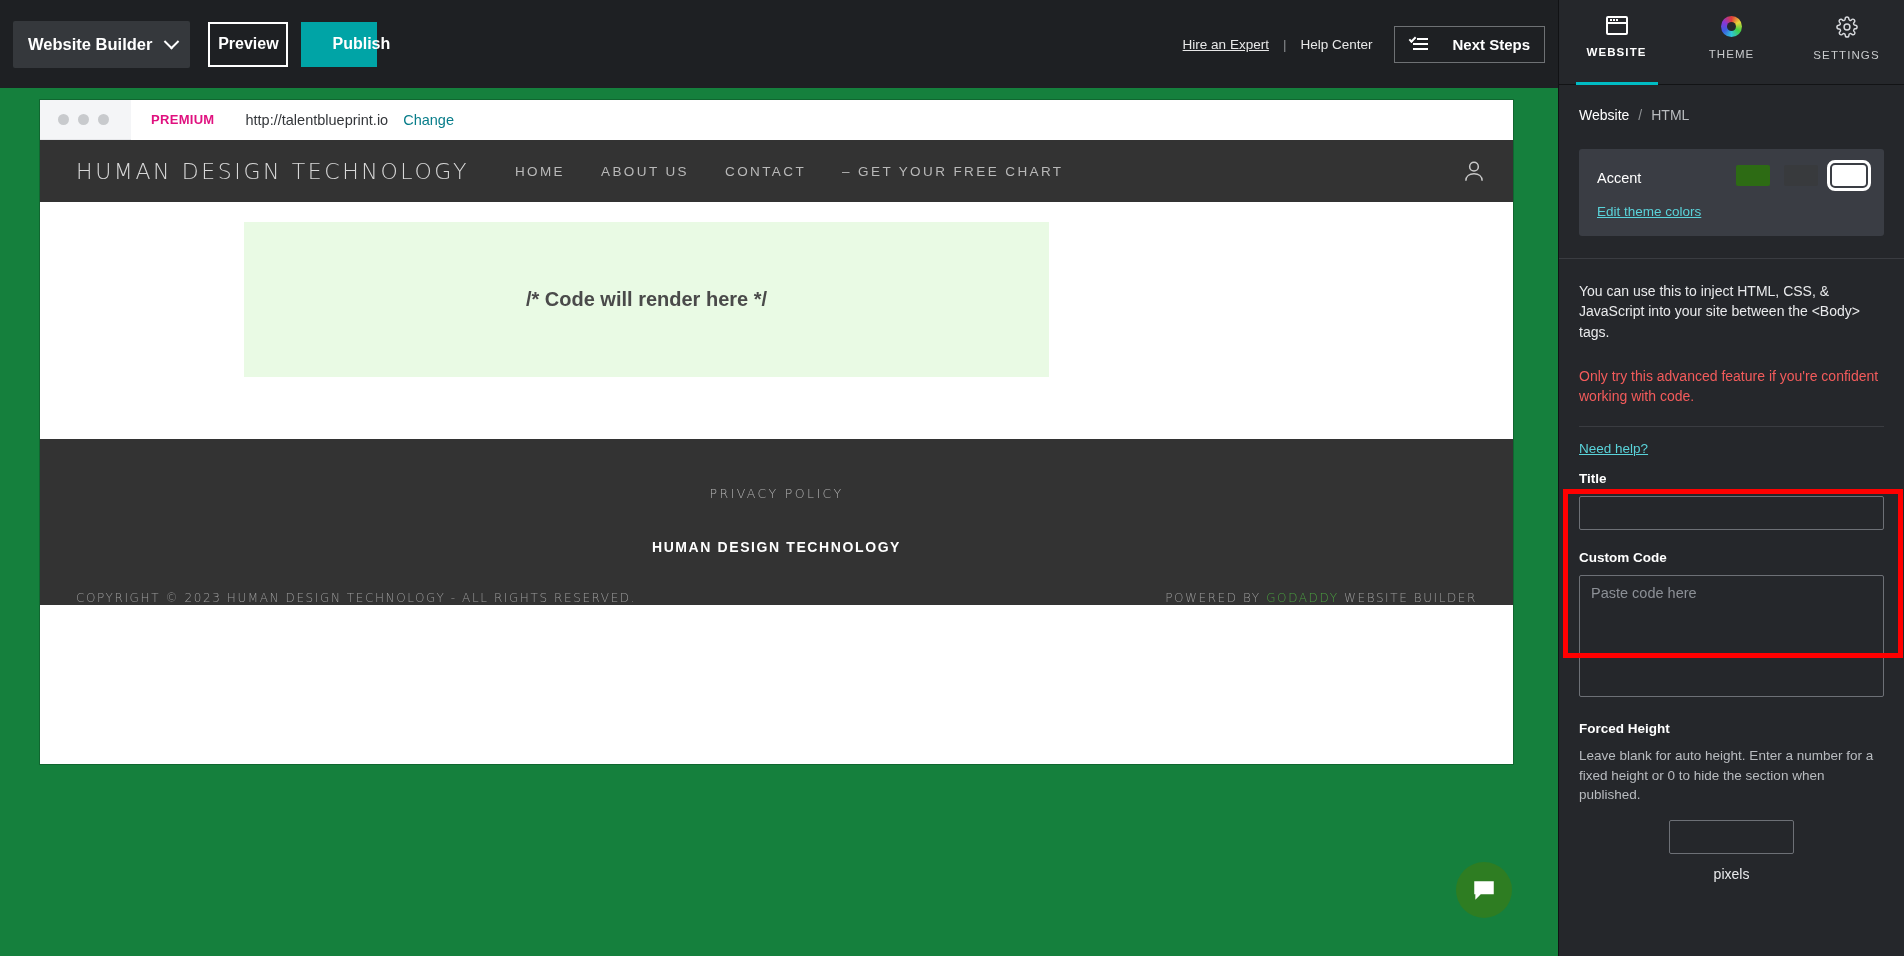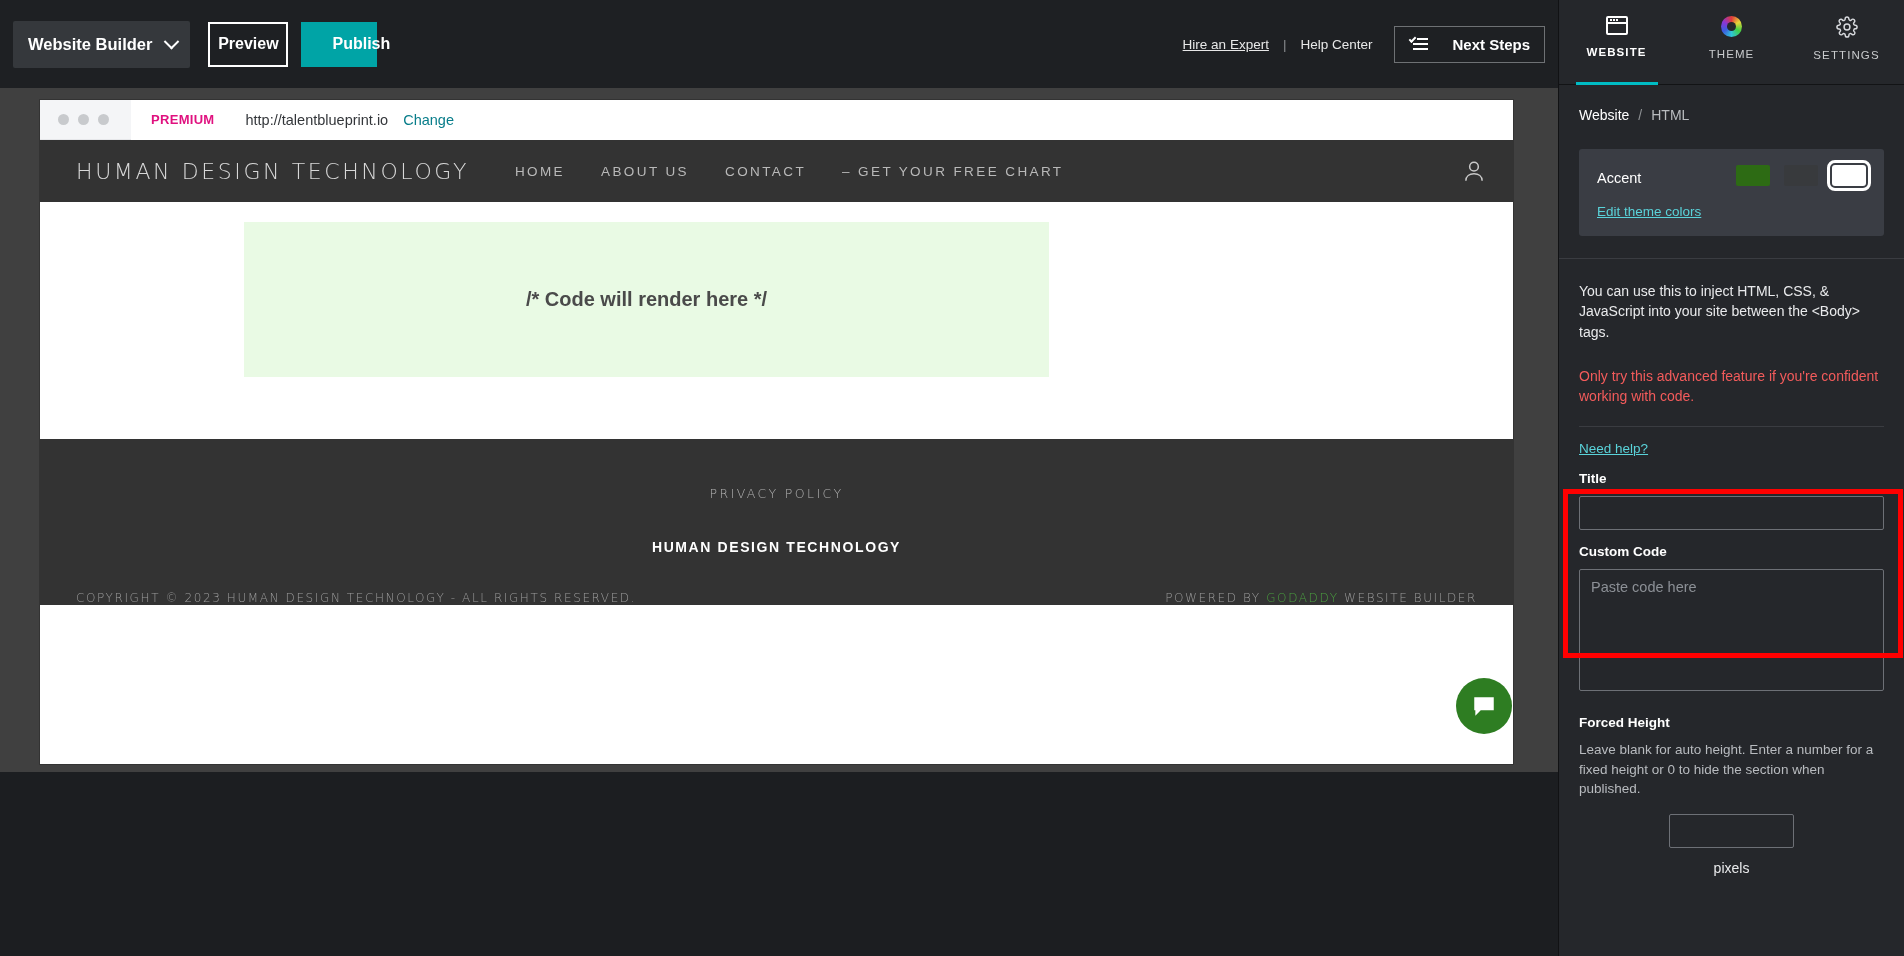--- a/index.html
+++ b/index.html
@@ -5,21 +5,21 @@
   * { box-sizing: border-box; margin: 0; padding: 0; }
   html, body {
     width: 1904px; height: 956px;
     background: #1c1e21;
     font-family: "Liberation Sans", sans-serif;
     overflow: hidden;
   }
   .app { position: relative; width: 1904px; height: 956px; display: flex; }
 
   
-  .editor { position: relative; width: 1558px; height: 772px; background: #404040; }
+  .editor { position: relative; width: 1558px; height: 956px; background: #15803d; }
 
   
   .toolbar {
     position: relative; height: 88px; width: 100%;
     background: #1e2023;
     display: flex; align-items: center;
   }
   .builder-select {
     margin-left: 13px;
     height: 47px; min-width: 162px;
@@ -411,21 +411,21 @@
       <div class="warn-text">Only try this advanced feature if you're confident working with code.</div>
       <div class="help-divider"></div>
       <span class="need-help" style="margin-top:14px">Need help?</span>
     </div>
 
     <div class="field-group" style="margin-top:14px">
       <div class="field-label">Title</div>
       <input class="text-input" placeholder="" value="" style="">
     </div>
 
-    <div class="field-group" style="margin-top:14px">
+    <div class="field-group" style="margin-top:20px">
       <div class="field-label">Custom Code</div>
       <textarea class="code-area" placeholder="Paste code here" style=""></textarea>
     </div>
 
     <div class="field-group" style="margin-top:20px">
       <div class="field-label">Forced Height</div>
       <div class="forced-desc">Leave blank for auto height. Enter a number for a fixed height or 0 to hide the section when published.</div>
       <div class="px-row">
         <input class="text-input px-input" style="">
         <span class="px-label">pixels</span>

